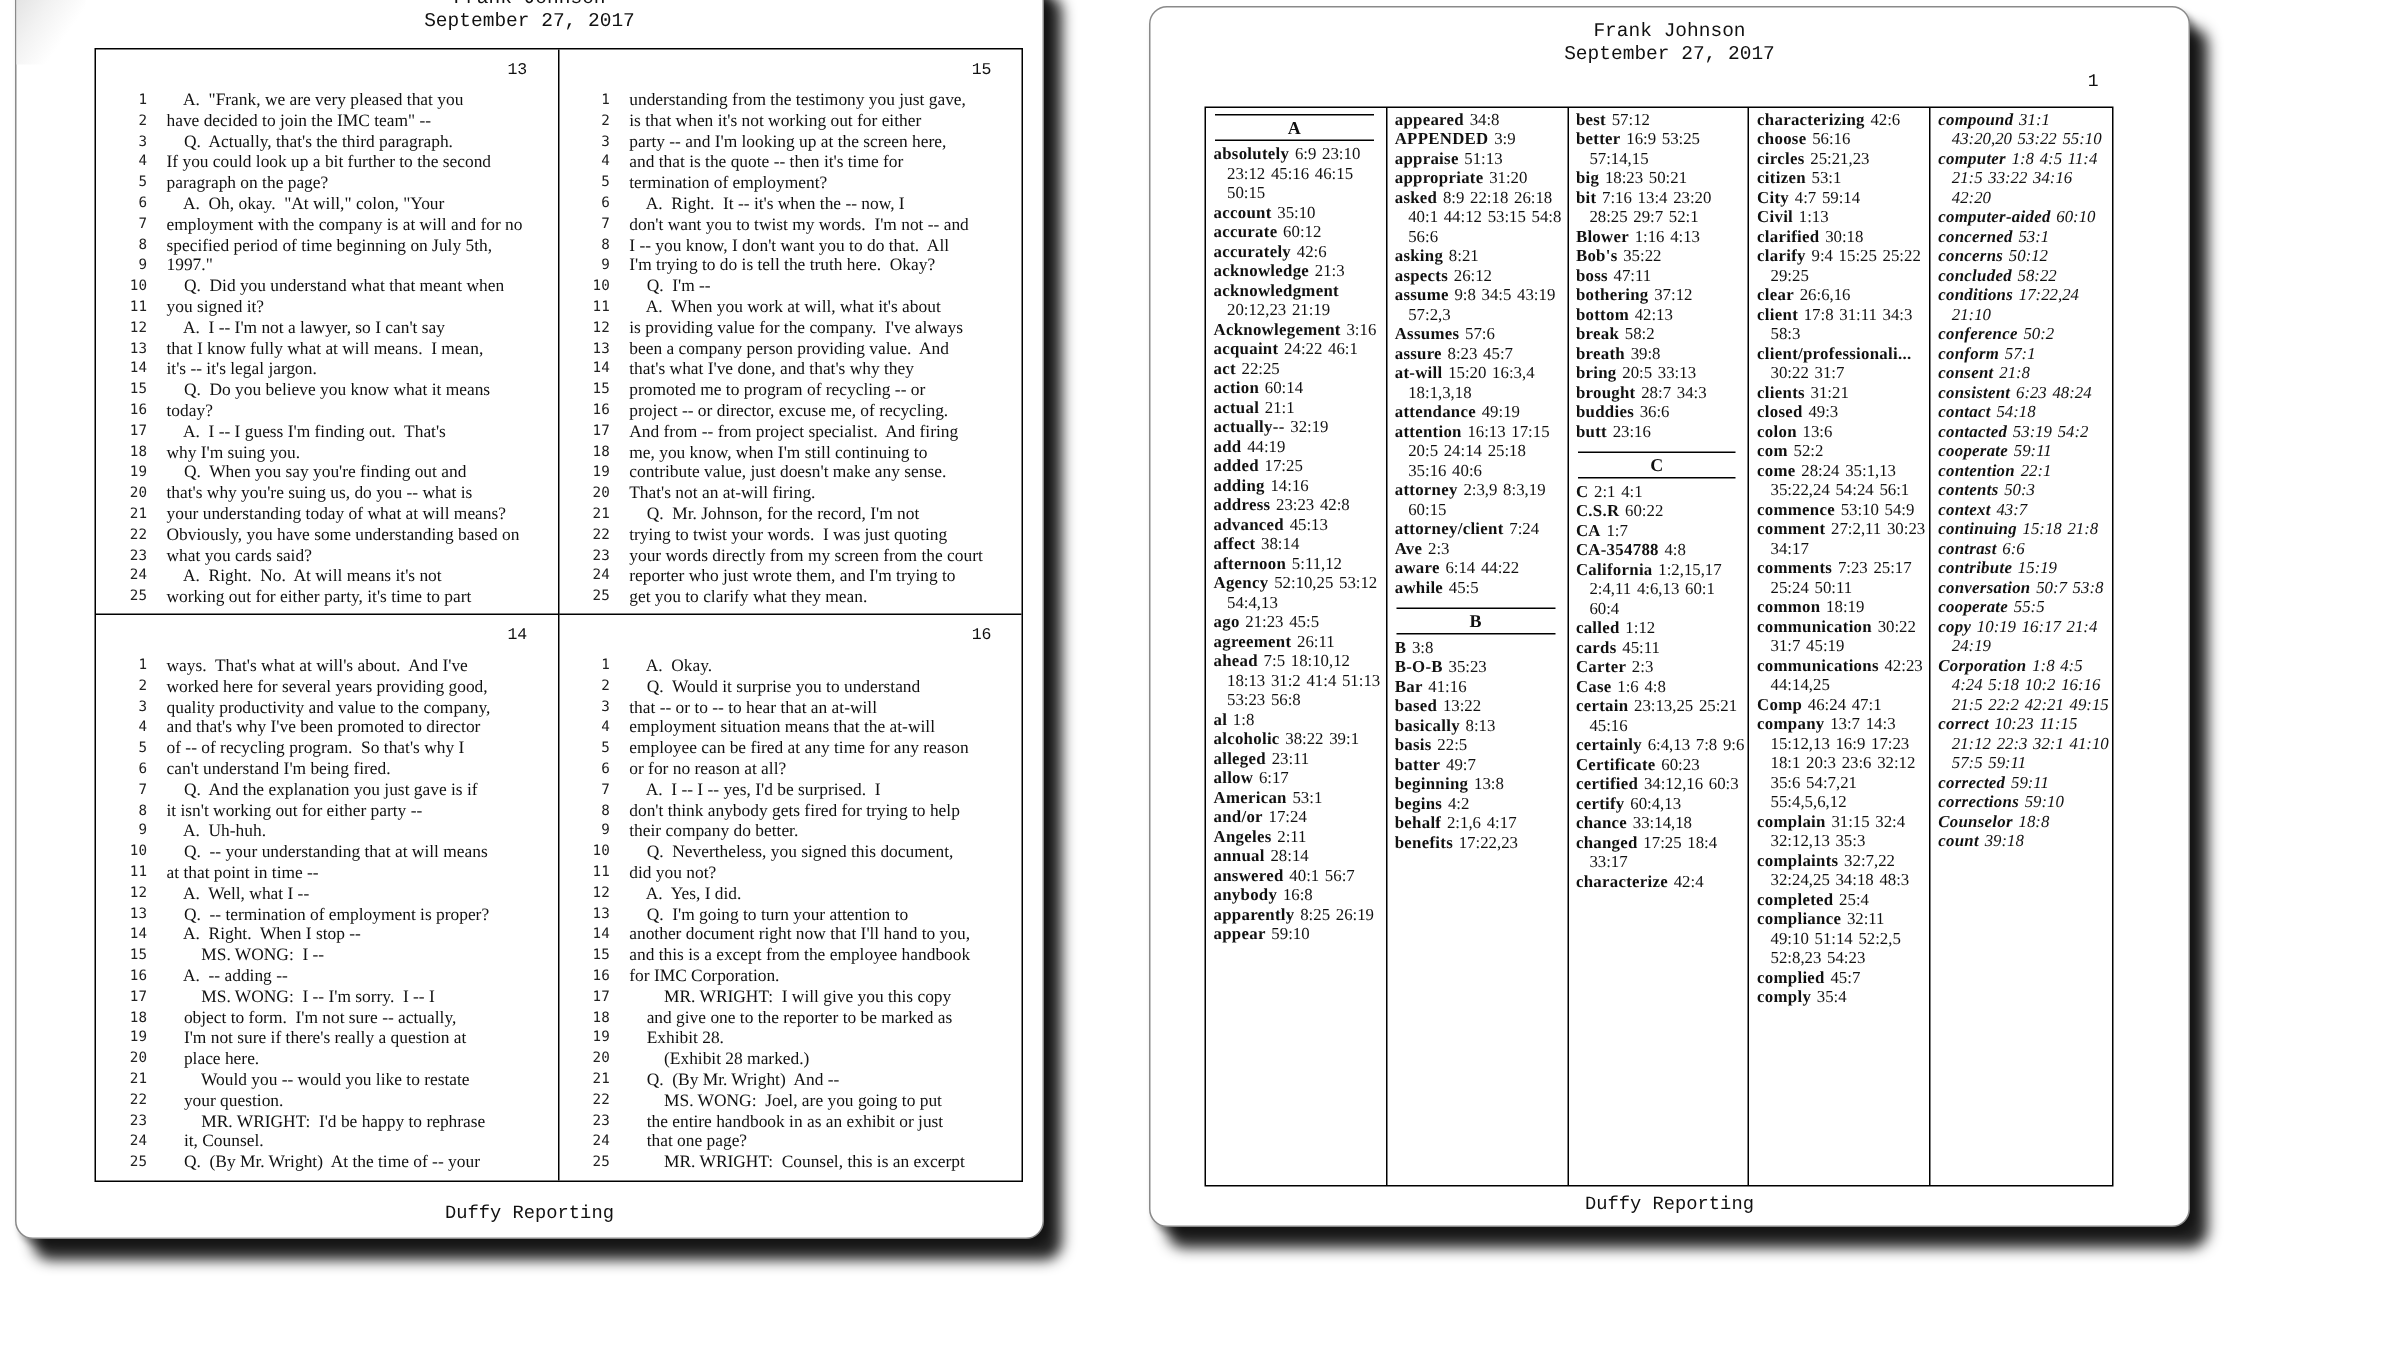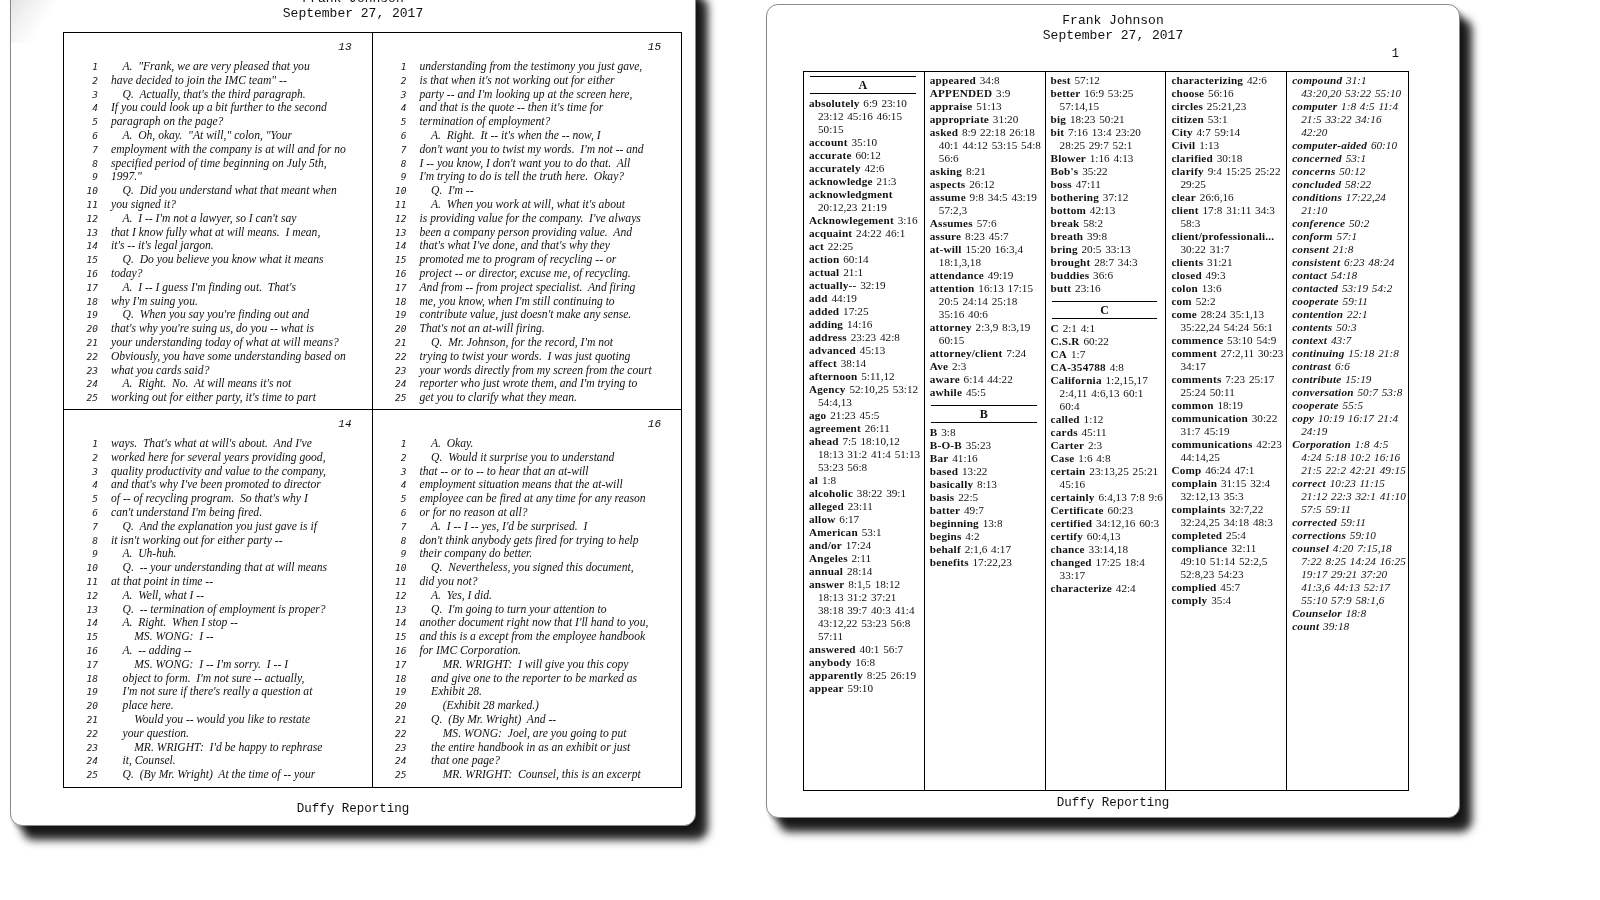--- a/index.html
+++ b/index.html
@@ -9,21 +9,21 @@
   #sheet-left{left:10px;top:-18px;width:684px;height:842px;}
   #sheet-right{left:766px;top:4px;width:692px;height:812px;}
   .curl{position:absolute;left:0;top:0;width:46px;height:60px;border-radius:12px 0 0 0;
         background:linear-gradient(125deg,#dcdcdc 0%,#f2f2f2 40%,#ffffff 70%);}
   .mono{font-family:"Liberation Mono",monospace;}
   .sheet-header{text-align:center;padding-top:8px;font-size:13px;line-height:15px;}
   .pageno-right{position:absolute;top:42px;right:60px;font-size:12px;}
 
   
   .tgrid{position:absolute;left:52px;top:49px;width:617px;height:754px;border:1px solid #000;
-         display:grid;grid-template-columns:1fr 1fr;grid-template-rows:1fr 1fr;font-style:italic;}
+         display:grid;grid-template-columns:1fr 1fr;grid-template-rows:1fr 1fr;}
   .tcell{padding:3px 8px 0 6px;overflow:hidden;}
   .tcell.bR{border-right:1px solid #000;}
   .tcell.bB{border-bottom:1px solid #000;}
   .pgnum{text-align:right;padding-right:12px;font-family:"Liberation Mono",monospace;
          font-size:11px;line-height:14px;margin-top:4px;}
   .lines{margin-top:6px;}
   .tline{display:flex;height:13.8px;line-height:13.8px;}
   .lnum{flex:none;width:28px;text-align:right;padding-right:13px;
         font-family:"DejaVu Sans Mono",monospace;font-size:9.5px;color:#222;}
   .ltext{white-space:pre;font-size:11.6px;}
@@ -513,21 +513,20 @@
         <div class="ientry"><b>agreement</b> 26:11</div>
         <div class="ientry"><b>ahead</b> 7:5 18:10,12 18:13 31:2 41:4 51:13 53:23 56:8</div>
         <div class="ientry"><b>al</b> 1:8</div>
         <div class="ientry"><b>alcoholic</b> 38:22 39:1</div>
         <div class="ientry"><b>alleged</b> 23:11</div>
         <div class="ientry"><b>allow</b> 6:17</div>
         <div class="ientry"><b>American</b> 53:1</div>
         <div class="ientry"><b>and/or</b> 17:24</div>
         <div class="ientry"><b>Angeles</b> 2:11</div>
         <div class="ientry"><b>annual</b> 28:14</div>
-        <div class="ientry"><b>answer</b> 8:1,5 18:12 18:13 31:2 37:21 38:18 39:7 40:3 41:4 43:12,22 53:23 56:8 57:11</div>
         <div class="ientry"><b>answered</b> 40:1 56:7</div>
         <div class="ientry"><b>anybody</b> 16:8</div>
         <div class="ientry"><b>apparently</b> 8:25 26:19</div>
         <div class="ientry"><b>appear</b> 59:10</div>
       </div>
     <div class="icol">
         <div class="ientry"><b>appeared</b> 34:8</div>
         <div class="ientry"><b>APPENDED</b> 3:9</div>
         <div class="ientry"><b>appraise</b> 51:13</div>
         <div class="ientry"><b>appropriate</b> 31:20</div>
@@ -610,20 +609,21 @@
         <div class="ientry"><b>colon</b> 13:6</div>
         <div class="ientry"><b>com</b> 52:2</div>
         <div class="ientry"><b>come</b> 28:24 35:1,13 35:22,24 54:24 56:1</div>
         <div class="ientry"><b>commence</b> 53:10 54:9</div>
         <div class="ientry"><b>comment</b> 27:2,11 30:23 34:17</div>
         <div class="ientry"><b>comments</b> 7:23 25:17 25:24 50:11</div>
         <div class="ientry"><b>common</b> 18:19</div>
         <div class="ientry"><b>communication</b> 30:22 31:7 45:19</div>
         <div class="ientry"><b>communications</b> 42:23 44:14,25</div>
         <div class="ientry"><b>Comp</b> 46:24 47:1</div>
+        <div class="ientry"><b>company</b> 13:7 14:3 15:12,13 16:9 17:23 18:1 20:3 23:6 32:12 35:6 54:7,21 55:4,5,6,12</div>
         <div class="ientry"><b>complain</b> 31:15 32:4 32:12,13 35:3</div>
         <div class="ientry"><b>complaints</b> 32:7,22 32:24,25 34:18 48:3</div>
         <div class="ientry"><b>completed</b> 25:4</div>
         <div class="ientry"><b>compliance</b> 32:11 49:10 51:14 52:2,5 52:8,23 54:23</div>
         <div class="ientry"><b>complied</b> 45:7</div>
         <div class="ientry"><b>comply</b> 35:4</div>
       </div>
     <div class="icol">
         <div class="ientry"><b>compound</b> 31:1 43:20,20 53:22 55:10</div>
         <div class="ientry"><b>computer</b> 1:8 4:5 11:4 21:5 33:22 34:16 42:20</div>
@@ -645,21 +645,20 @@
         <div class="ientry"><b>continuing</b> 15:18 21:8</div>
         <div class="ientry"><b>contrast</b> 6:6</div>
         <div class="ientry"><b>contribute</b> 15:19</div>
         <div class="ientry"><b>conversation</b> 50:7 53:8</div>
         <div class="ientry"><b>cooperate</b> 55:5</div>
         <div class="ientry"><b>copy</b> 10:19 16:17 21:4 24:19</div>
         <div class="ientry"><b>Corporation</b> 1:8 4:5 4:24 5:18 10:2 16:16 21:5 22:2 42:21 49:15</div>
         <div class="ientry"><b>correct</b> 10:23 11:15 21:12 22:3 32:1 41:10 57:5 59:11</div>
         <div class="ientry"><b>corrected</b> 59:11</div>
         <div class="ientry"><b>corrections</b> 59:10</div>
-        <div class="ientry"><b>counsel</b> 4:20 7:15,18 7:22 8:25 14:24 16:25 19:17 29:21 37:20 41:3,6 44:13 52:17 55:10 57:9 58:1,6</div>
         <div class="ientry"><b>Counselor</b> 18:8</div>
         <div class="ientry"><b>count</b> 39:18</div>
       </div>
   </div>
   <div class="sheet-footer mono">
     <div>Duffy Reporting</div>
   </div>
 </div>
 
 </body></html>

